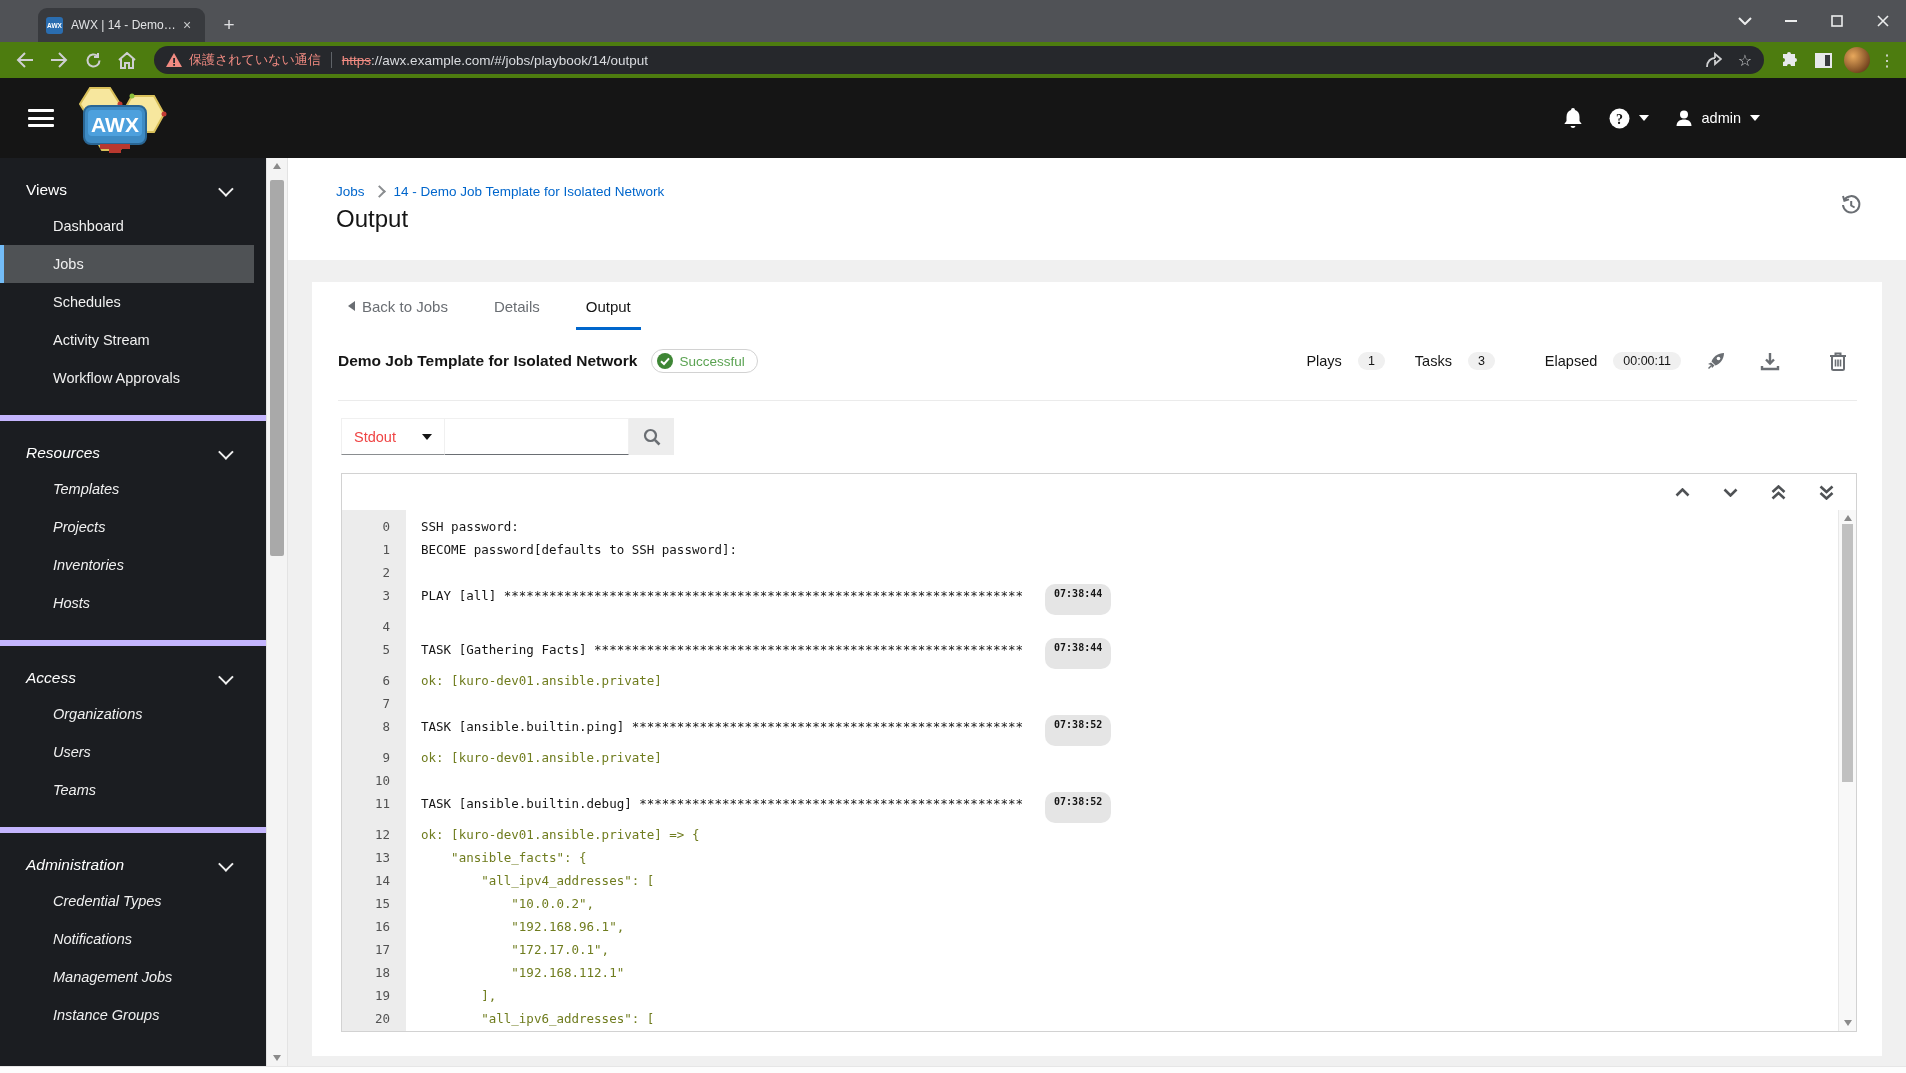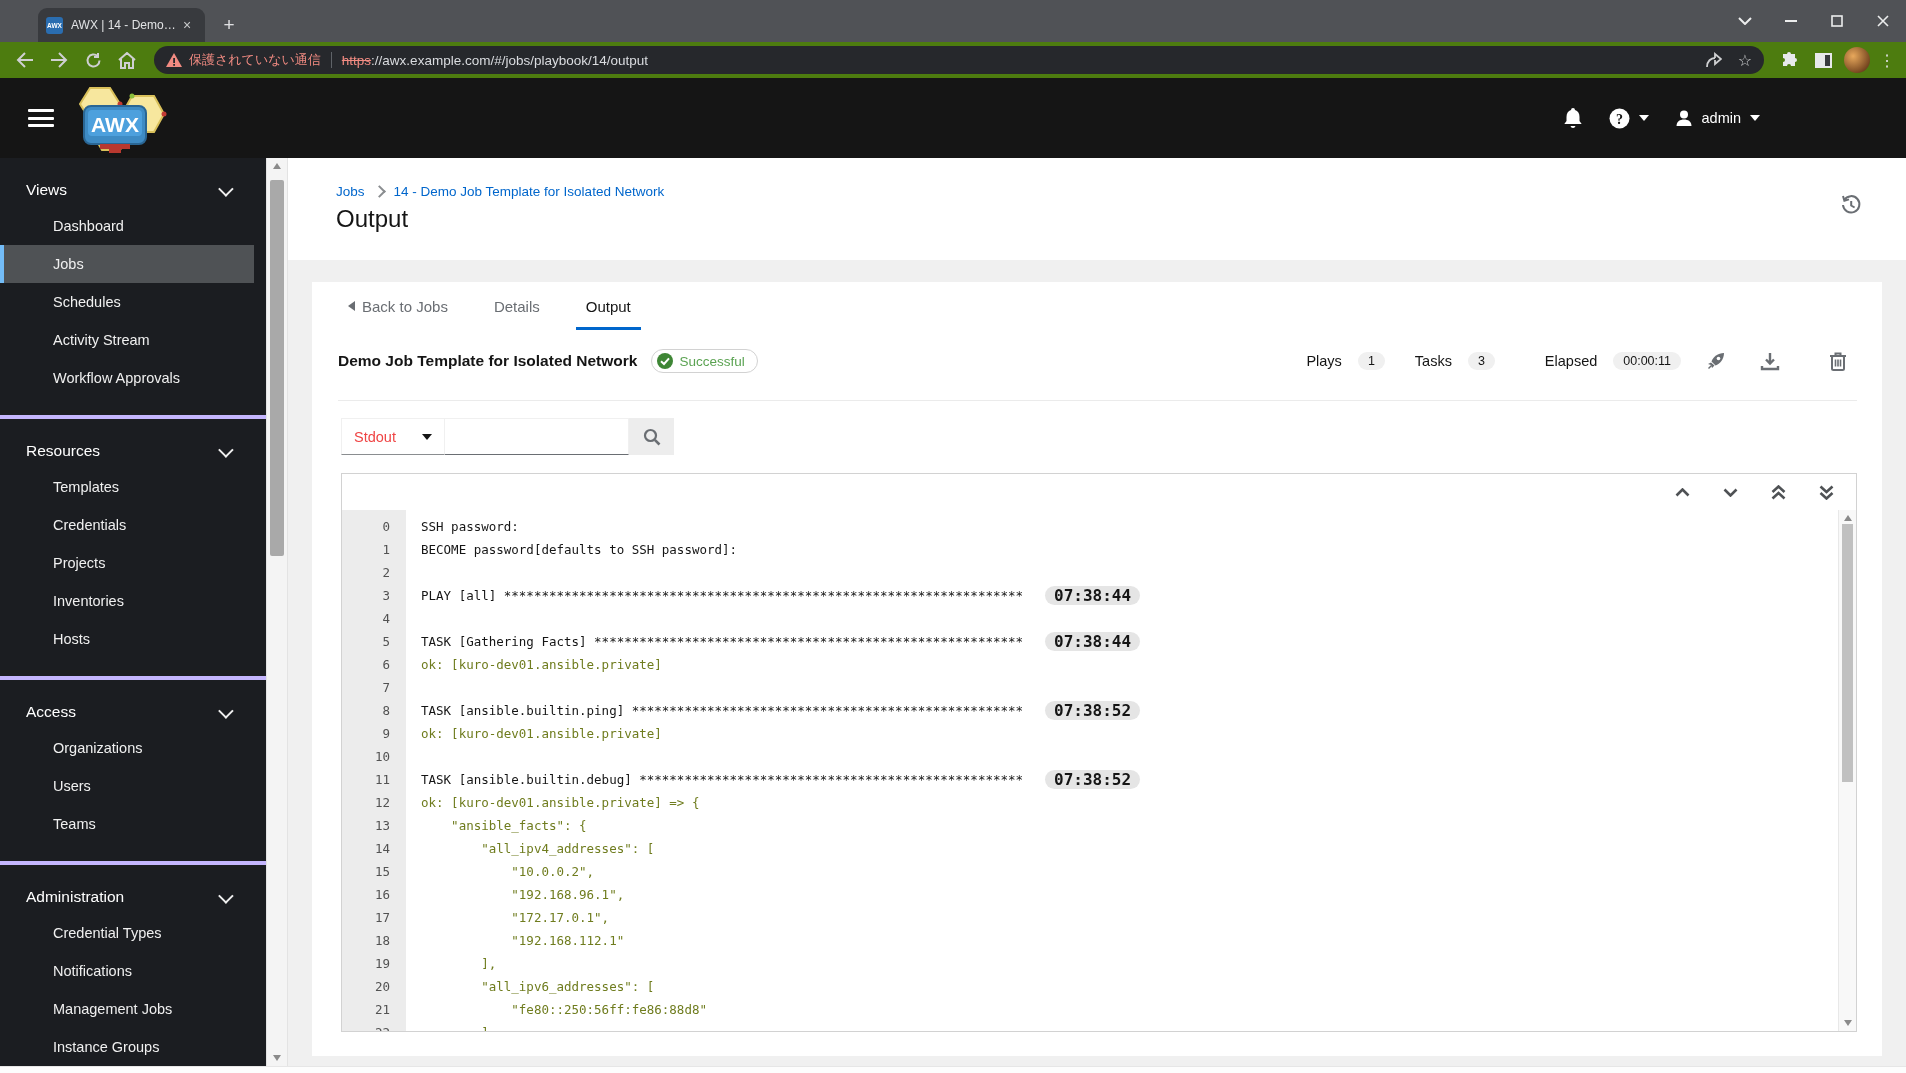--- a/index.html
+++ b/index.html
@@ -27,21 +27,21 @@
   #masthead{position:absolute;left:0;top:78px;width:1906px;height:80px;background:#151515;}
   #hamburger{position:absolute;left:28px;top:31px;width:26px;height:18px;display:flex;flex-direction:column;justify-content:space-between;cursor:pointer;}
   #hamburger span{display:block;height:3px;background:#fff;border-radius:1px;}
   #brand{position:absolute;left:62px;top:4px;width:120px;height:72px;}
   .mh-right{position:absolute;right:146px;top:0;height:80px;display:flex;align-items:center;gap:26px;}
   .mh-user{display:flex;align-items:center;gap:9px;color:#fff;font-size:14.5px;}
   .caret-down{width:0;height:0;border-left:5px solid transparent;border-right:5px solid transparent;border-top:6px solid #fff;display:inline-block;}
   
   #sidebar{position:absolute;left:0;top:158px;width:266px;height:908px;background:#1b1d21;overflow:hidden;}
   .nav-group{padding:15px 12px 18px 0;}
-  .nav-group + .nav-group{border-top:4px solid #c4b5fd;}
+  .nav-group + .nav-group{border-top:6px solid #c4b5fd;font-style:italic;}
   .nav-title{display:flex;align-items:center;justify-content:space-between;padding:8px 24px 8px 26px;color:#fff;font-size:15.5px;cursor:pointer;}
   .nav-chev{width:9px;height:9px;border-right:2.5px solid #f0f0f0;border-bottom:2.5px solid #f0f0f0;transform:rotate(45deg) translateY(-2px);}
   .nav-item{height:38px;display:flex;align-items:center;padding-left:49px;color:#f0f0f0;font-size:14.5px;cursor:pointer;border-left:4px solid transparent;box-sizing:border-box;}
   .nav-item.active{background:#4f5255;border-left-color:#73bcf7;}
   
   #pagescroll{position:absolute;left:266px;top:158px;width:22px;height:908px;background:#f4f4f4;border-left:1px solid #e3e3e3;border-right:1px solid #e3e3e3;box-sizing:border-box;}
   .sb-arrow{position:absolute;left:0;width:100%;height:16px;display:flex;align-items:center;justify-content:center;}
   .tri-up{width:0;height:0;border-left:4px solid transparent;border-right:4px solid transparent;border-bottom:6px solid #8a8a8a;}
   .tri-down{width:0;height:0;border-left:4px solid transparent;border-right:4px solid transparent;border-top:6px solid #8a8a8a;}
   #pagescroll .thumb{position:absolute;left:3px;top:22px;width:14px;height:376px;background:#a9a9a9;border-radius:2px;}
@@ -77,21 +77,21 @@
   #search-btn{width:45px;height:37px;background:#ededed;border:none;display:flex;align-items:center;justify-content:center;cursor:pointer;}
   
   #panel{position:absolute;left:29px;top:191px;width:1516px;height:559px;border:1px solid #d2d2d2;box-sizing:border-box;}
   #paneltools{position:absolute;left:0;right:0;top:0;height:36px;border-bottom:1px solid #ededed;display:flex;align-items:center;justify-content:flex-end;padding-right:6px;}
   .pt-btn{width:48px;height:34px;display:flex;align-items:center;justify-content:center;cursor:pointer;}
   #console{position:absolute;left:0;right:18px;top:36px;bottom:0;overflow:hidden;background:linear-gradient(to right,#ececec 0,#ececec 64px,#ffffff 64px);padding-top:5px;}
   .cl{display:flex;line-height:23px;font-family:"DejaVu Sans Mono",monospace;font-size:12.5px;}
   .cl .ln{flex:0 0 48px;text-align:right;padding-right:16px;color:#525252;}
   .cl .ct{white-space:pre;margin-left:15px;color:#151515;}
   .cl .ct.ok{color:#6f7c1e;}
-  .cl .ts{margin-left:22px;background:#e5e5e5;border-radius:10px;padding:0 9px;font-weight:bold;font-size:16px;color:#151515;height:19px;line-height:19px;align-self:center;}
+  .cl .ts{margin-left:22px;background:#e5e5e5;border-radius:10px;padding:0 9px;font-weight:bold;font-size:10px;color:#151515;height:31px;line-height:19px;align-self:center;}
   #conscroll{position:absolute;right:0;top:36px;bottom:0;width:18px;background:#f8f8f8;border-left:1px solid #e8e8e8;box-sizing:border-box;}
   #conscroll .thumb{position:absolute;left:3px;top:14px;width:11px;height:258px;background:#c0c0c0;}
   #bottomstrip{position:absolute;left:0;top:1066px;width:1906px;height:7px;background:#fdfdfd;border-top:1px solid #e6e6e6;box-sizing:border-box;}
   svg{display:block;}
 </style>
 </head>
 <body>
 
 <div id="screen">
 
@@ -243,21 +243,20 @@
         <div class="nav-item">Schedules</div>
         <div class="nav-item">Activity Stream</div>
         <div class="nav-item">Workflow Approvals</div>
       </div>
       <div class="nav-group">
         <div class="nav-title">
           <span>Resources</span>
           <span class="nav-chev"></span>
         </div>
         <div class="nav-item">Templates</div>
-        <div class="nav-item">Credentials</div>
         <div class="nav-item">Projects</div>
         <div class="nav-item">Inventories</div>
         <div class="nav-item">Hosts</div>
       </div>
       <div class="nav-group">
         <div class="nav-title">
           <span>Access</span>
           <span class="nav-chev"></span>
         </div>
         <div class="nav-item">Organizations</div>

